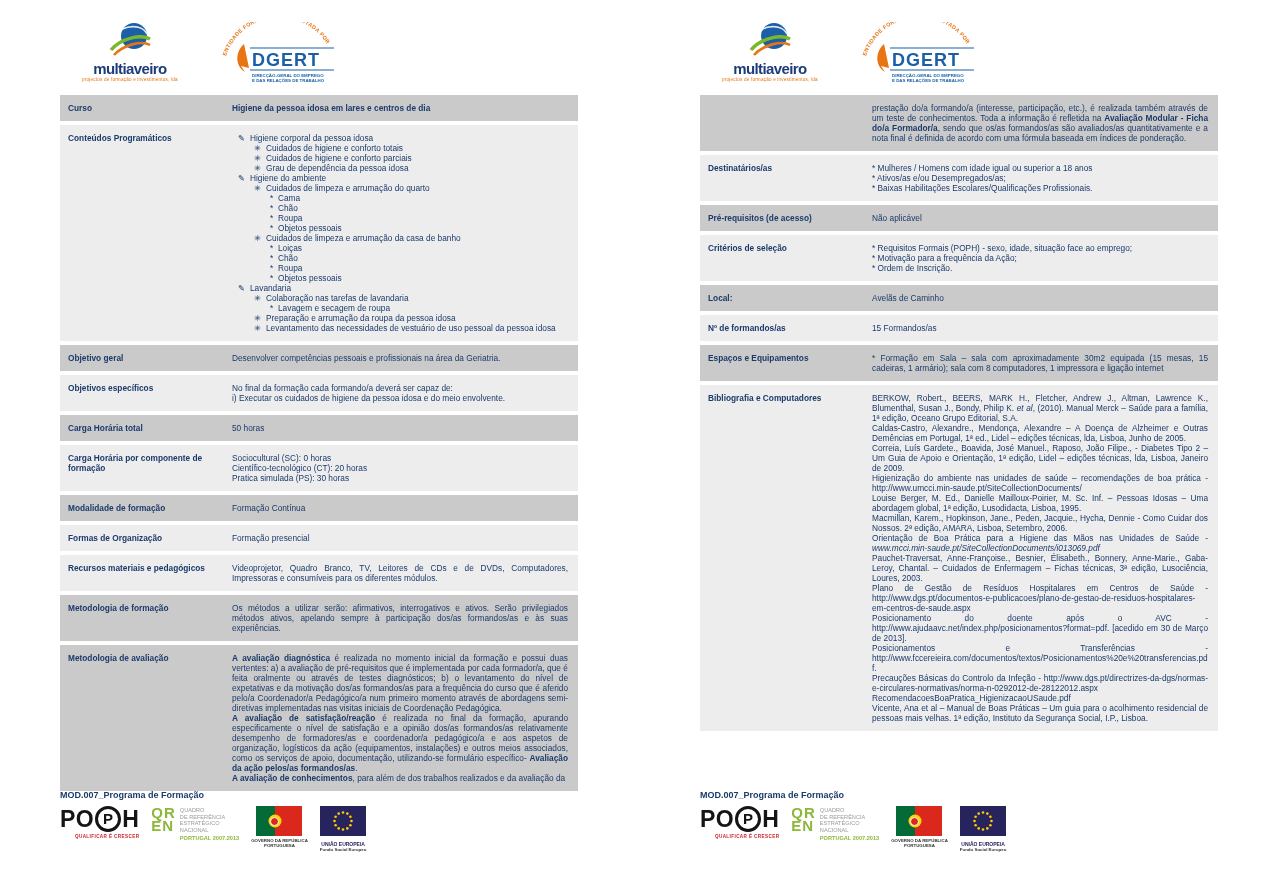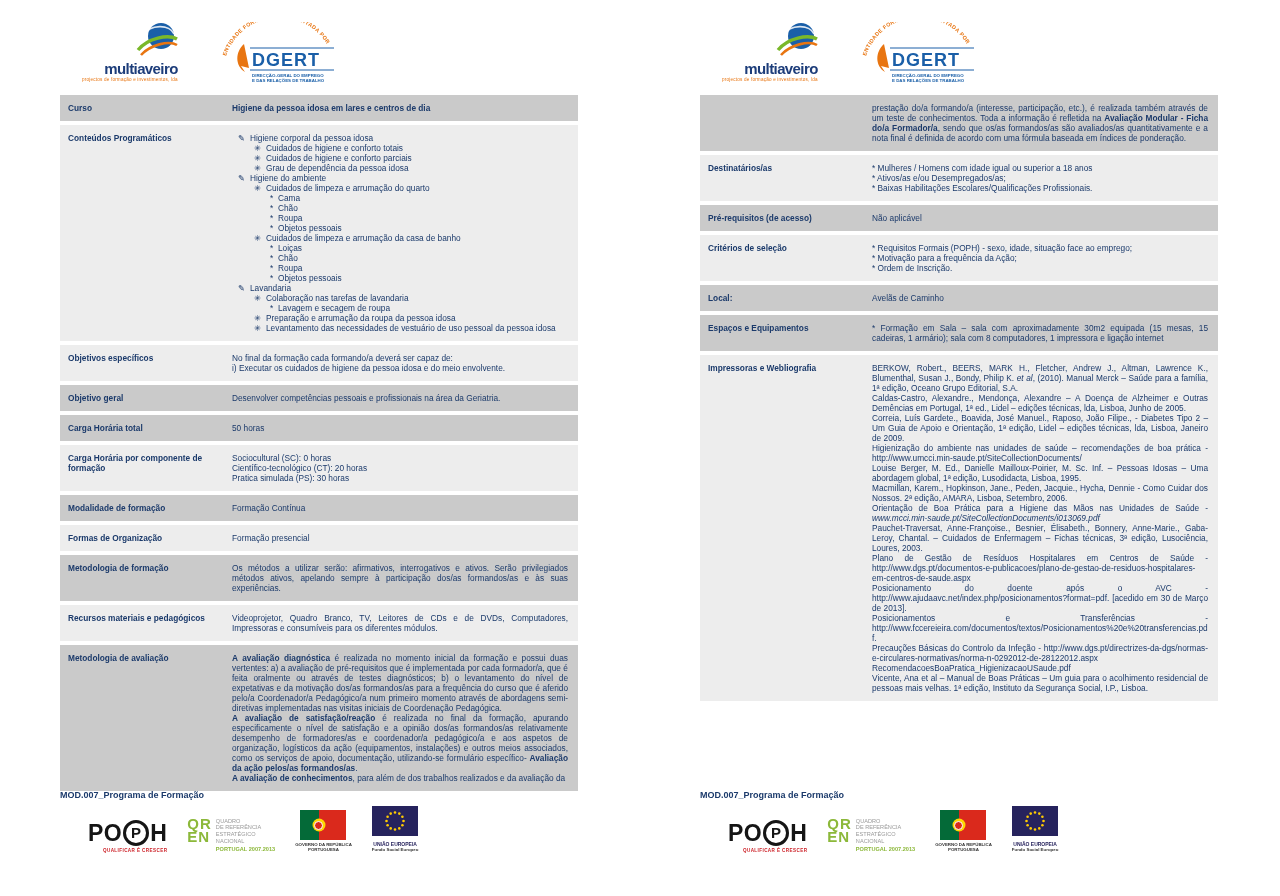--- a/index.html
+++ b/index.html
@@ -5,21 +5,21 @@
   * { margin:0; padding:0; box-sizing:border-box; }
   html,body { width:1280px; height:896px; background:#ffffff; font-family:"Liberation Sans", sans-serif; color:#1b3a6b; }
   body { position:relative; overflow:hidden; }
 
   .page { position:absolute; top:0; width:520px; height:896px; }
   #page-left  { left:58px; }
   #page-right { left:698px; }
 
   
   .page-header { height:95px; padding:22px 0 0 24px; display:flex; align-items:flex-start; gap:30px; }
-  .ma-logo { display:flex; flex-direction:column; align-items:flex-end; }
+  .ma-logo { display:flex; flex-direction:column; align-items:center; }
   .ma-name { font-size:15px; font-weight:bold; letter-spacing:-0.6px; color:#1d3d7a; line-height:14px; }
   .ma-tag  { font-size:4.6px; color:#e87511; letter-spacing:0.2px; margin-top:1px; }
   .dgert-logo svg { display:block; }
 
   
   .ptable { padding:0 0 0 2px; }
   .trow { display:flex; margin-bottom:4px; }
   .shade-dark  { background:#cacaca; }
   .shade-light { background:#ededed; }
   .tlabel { flex:0 0 170px; padding:8px 6px 8px 8px; font-size:8.3px; font-weight:bold; line-height:10px; }
@@ -33,21 +33,21 @@
   .blt { flex:0 0 12px; }
   .lvl3 .blt { flex:0 0 8px; }
   .b { font-weight:bold; }
   .i { font-style:italic; }
   .u { overflow-wrap:anywhere; }
   .tcontent span { overflow-wrap:anywhere; }
 
   
   .page-footer { position:absolute; top:790px; left:0; width:100%; padding-left:2px; }
   .doc-code { font-size:9px; font-weight:bold; margin-bottom:6px; }
-  .logo-strip { display:flex; align-items:flex-end; gap:20px;margin-left:28px; }
+  .logo-strip { display:flex; align-items:flex-start; gap:12px; }
   .poph { display:flex; flex-direction:column; }
   .poph-letters { display:flex; align-items:center; font-size:23px; font-weight:bold; color:#151515; line-height:26px; letter-spacing:0.5px; }
   .poph-circle { display:inline-flex; width:26px; height:26px; border:3px solid #151515; border-radius:50%; align-items:center; justify-content:center; font-size:15px; margin:0 1px; }
   .poph-tag { font-size:4.6px; font-weight:bold; color:#cc2027; letter-spacing:0.4px; margin-top:2px; align-self:flex-end; }
   .qren { display:flex; gap:4px; }
   .qren-letters { font-size:15px; font-weight:bold; color:#8cb83a; line-height:13px; letter-spacing:1px; }
   .qren-text { font-size:5.6px; color:#9a9a9a; line-height:6.6px; text-transform:uppercase; padding-top:1px; }
   .qren-sub { color:#8cb83a; font-weight:bold; margin-top:2px; }
   .flagbox { display:flex; flex-direction:column; align-items:center; }
   .pt-flag { position:relative; width:46px; height:30px; }
@@ -179,31 +179,31 @@
           <div class="line lvl2">
             <span class="blt">✳</span>
             <span><span>Preparação e arrumação da roupa da pessoa idosa</span></span>
           </div>
           <div class="line lvl2">
             <span class="blt">✳</span>
             <span><span>Levantamento das necessidades de vestuário de uso pessoal da pessoa idosa</span></span>
           </div>
         </div>
       </div>
+      <div class="trow shade-dark">
+        <div class="tlabel">Objetivo geral</div>
+        <div class="tcontent">
+          <div class="line"><span>Desenvolver competências pessoais e profissionais na área da Geriatria.</span></div>
+        </div>
+      </div>
       <div class="trow shade-light">
         <div class="tlabel">Objetivos específicos</div>
         <div class="tcontent">
           <div class="line"><span>No final da formação cada formando/a deverá ser capaz de:</span></div>
           <div class="line"><span>i)  Executar os cuidados de higiene da pessoa idosa e do meio envolvente.</span></div>
-        </div>
-      </div>
-      <div class="trow shade-dark">
-        <div class="tlabel">Objetivo geral</div>
-        <div class="tcontent">
-          <div class="line"><span>Desenvolver competências pessoais e profissionais na área da Geriatria.</span></div>
         </div>
       </div>
       <div class="trow shade-dark">
         <div class="tlabel">Carga Horária total</div>
         <div class="tcontent">
           <div class="line"><span>50 horas</span></div>
         </div>
       </div>
       <div class="trow shade-light">
         <div class="tlabel">Carga Horária por componente de formação</div>
@@ -218,30 +218,30 @@
         <div class="tcontent">
           <div class="line"><span>Formação Contínua</span></div>
         </div>
       </div>
       <div class="trow shade-light">
         <div class="tlabel">Formas de Organização</div>
         <div class="tcontent">
           <div class="line"><span>Formação presencial</span></div>
         </div>
       </div>
+      <div class="trow shade-light">
+        <div class="tlabel">Recursos materiais e pedagógicos</div>
+        <div class="tcontent">
+          <div class="line just"><span>Videoprojetor, Quadro Branco, TV, Leitores de CDs e de DVDs, Computadores, Impressoras e consumíveis para os diferentes módulos.</span></div>
+        </div>
+      </div>
       <div class="trow shade-dark">
         <div class="tlabel">Metodologia de formação</div>
         <div class="tcontent">
           <div class="line just"><span>Os métodos a utilizar serão: afirmativos, interrogativos e ativos. Serão privilegiados métodos ativos, apelando sempre à participação dos/as formandos/as e às suas experiências.</span></div>
-        </div>
-      </div>
-      <div class="trow shade-light">
-        <div class="tlabel">Recursos materiais e pedagógicos</div>
-        <div class="tcontent">
-          <div class="line just"><span>Videoprojetor, Quadro Branco, TV, Leitores de CDs e de DVDs, Computadores, Impressoras e consumíveis para os diferentes módulos.</span></div>
         </div>
       </div>
       <div class="trow shade-dark">
         <div class="tlabel">Metodologia de avaliação</div>
         <div class="tcontent">
           <div class="line just"><span class="b">A avaliação diagnóstica</span><span> é realizada no momento inicial da formação e possui duas vertentes: a) a avaliação de pré-requisitos que é implementada por cada formador/a, que é feita oralmente ou através de testes diagnósticos; b) o levantamento do nível de expetativas e da motivação dos/as formandos/as para a frequência do curso que é aferido pelo/a Coordenador/a Pedagógico/a num primeiro momento através de abordagens semi-diretivas implementadas nas visitas iniciais de Coordenação Pedagógica.</span></div>
           <div class="line just"><span class="b">A avaliação de satisfação/reação</span><span> é realizada no final da formação, apurando especificamente o nível de satisfação e a opinião dos/as formandos/as relativamente desempenho de formadores/as e coordenador/a pedagógico/a e aos aspetos de organização, logísticos da ação (equipamentos, instalações) e outros meios associados, como os serviços de apoio, documentação, utilizando-se formulário específico- </span><span class="b">Avaliação da ação pelos/as formandos/as</span><span>.</span></div>
           <div class="line just"><span class="b">A avaliação de conhecimentos</span><span>, para além de dos trabalhos realizados e da avaliação da</span></div>
         </div>
       </div>
@@ -371,28 +371,34 @@
           <div class="line"><span>* Motivação para a frequência da Ação;</span></div>
           <div class="line"><span>* Ordem de Inscrição.</span></div>
         </div>
       </div>
       <div class="trow shade-dark">
         <div class="tlabel">Local:</div>
         <div class="tcontent">
           <div class="line"><span>Avelãs de Caminho</span></div>
         </div>
       </div>
+      <div class="trow shade-light">
+        <div class="tlabel">Nº de formandos/as</div>
+        <div class="tcontent">
+          <div class="line"><span>15 Formandos/as</span></div>
+        </div>
+      </div>
       <div class="trow shade-dark">
         <div class="tlabel">Espaços e Equipamentos</div>
         <div class="tcontent">
           <div class="line just"><span>* Formação em Sala – sala com aproximadamente 30m2 equipada (15 mesas, 15 cadeiras, 1 armário); sala com 8 computadores, 1 impressora e ligação internet</span></div>
         </div>
       </div>
       <div class="trow shade-light">
-        <div class="tlabel">Impressoras e Webliografia</div>
+        <div class="tlabel">Bibliografia e Computadores</div>
         <div class="tcontent">
           <div class="line just"><span>BERKOW, Robert., BEERS, MARK H., Fletcher, Andrew J., Altman, Lawrence K., Blumenthal, Susan J., Bondy, Philip K. </span><span class="i">et al</span><span>, (2010). Manual Merck – Saúde para a família, 1ª edição, Oceano Grupo Editorial, S.A.</span></div>
           <div class="line just"><span>Caldas-Castro, Alexandre., Mendonça, Alexandre – A Doença de Alzheimer e Outras Demências em Portugal, 1ª ed., Lidel – edições técnicas, lda, Lisboa, Junho de 2005.</span></div>
           <div class="line just"><span>Correia, Luís Gardete., Boavida, José Manuel., Raposo, João Filipe., - Diabetes Tipo 2 – Um Guia de Apoio e Orientação, 1ª edição, Lidel – edições técnicas, lda, Lisboa, Janeiro de 2009.</span></div>
           <div class="line just"><span>Higienização do ambiente nas unidades de saúde – recomendações de boa prática - http://www.umcci.min-saude.pt/SiteCollectionDocuments/</span></div>
           <div class="line just"><span>Louise Berger, M. Ed., Danielle Mailloux-Poirier, M. Sc. Inf. – Pessoas Idosas – Uma abordagem global, 1ª edição, Lusodidacta, Lisboa, 1995.</span></div>
           <div class="line just"><span>Macmillan, Karem., Hopkinson, Jane., Peden, Jacquie., Hycha, Dennie - Como Cuidar dos Nossos. 2ª edição, AMARA, Lisboa, Setembro, 2006.</span></div>
           <div class="line just"><span>Orientação de Boa Prática para a Higiene das Mãos nas Unidades de Saúde - </span><span class="i">www.mcci.min-saude.pt/SiteCollectionDocuments/i013069.pdf</span></div>
           <div class="line just"><span>Pauchet-Traversat, Anne-Françoise., Besnier, Élisabeth., Bonnery, Anne-Marie., Gaba-Leroy, Chantal. – Cuidados de Enfermagem – Fichas técnicas, 3ª edição, Lusociência, Loures, 2003.</span></div>
           <div class="line just"><span>Plano de Gestão de Resíduos Hospitalares em Centros de Saúde - </span><span class="u">http://www.dgs.pt/documentos-e-publicacoes/plano-de-gestao-de-residuos-hospitalares-em-centros-de-saude.aspx</span></div>

